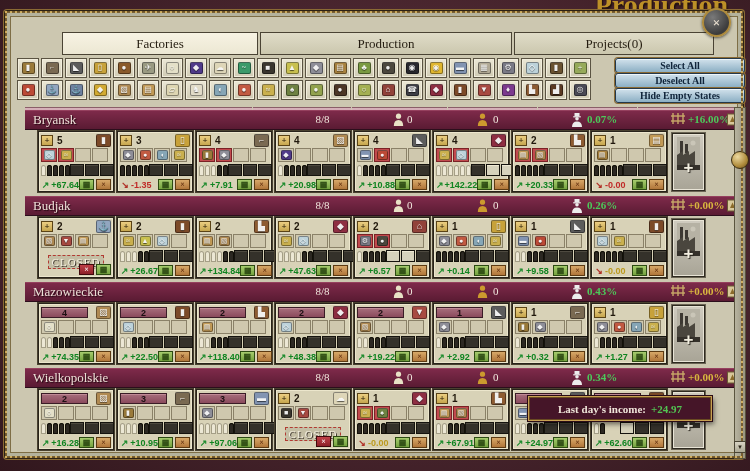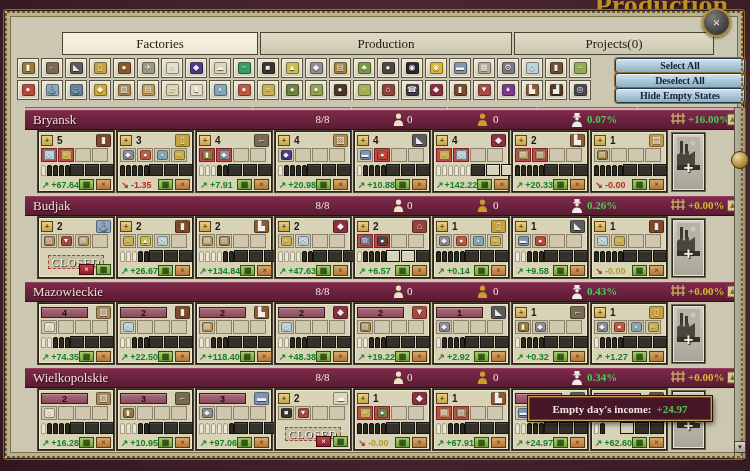--- a/index.html
+++ b/index.html
@@ -1654,15 +1654,15 @@
       </div>
     </div>
   <div class="scrolltrack"></div>
   <div class="scrollknob"></div>
   <div class="scrolldown">▼</div>
 </div>
 
 <div class="close-btn">×</div>
 
 <div class="tip">
-  <span class="tl">Empty day's income:</span>
+  <span class="tl">Last day's income:</span>
   <span class="tv">+24.97</span>
 </div>
 
 </body></html>

